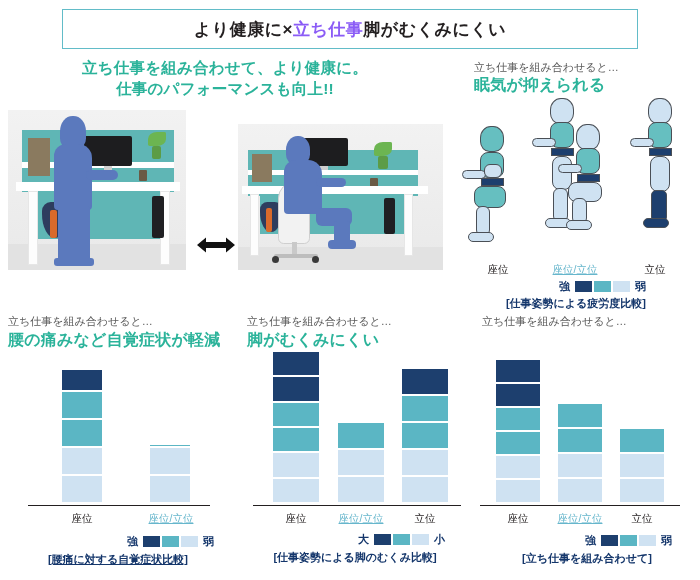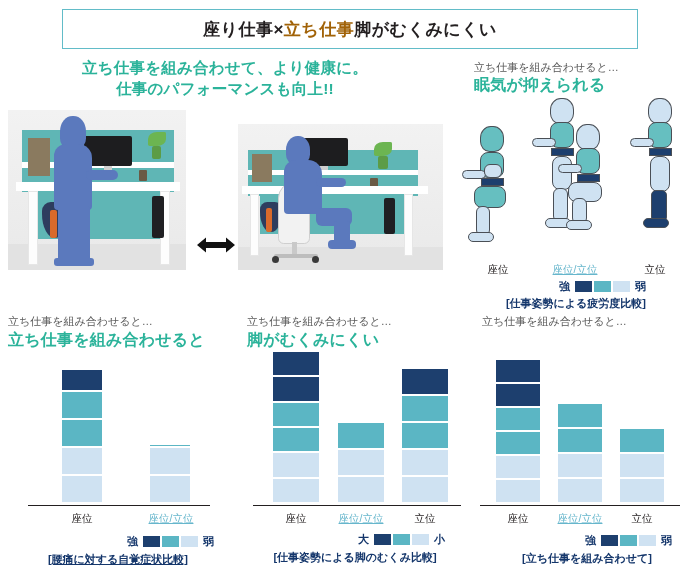--- a/index.html
+++ b/index.html
@@ -14,21 +14,21 @@
   
   .title-box{
     position:absolute;left:62px;top:9px;width:576px;height:40px;
     border:1.5px solid #62bcc8;
     box-sizing:border-box;
     display:flex;align-items:center;justify-content:center;
   }
   .title-text{
     font-size:17px;font-weight:bold;color:#231f20;letter-spacing:.5px;white-space:nowrap;
   }
-  .title-text .hl{color:#a16207;}
+  .title-text .hl{color:#8b5cf6;}
 
   
   .hero{position:absolute;left:0px;top:58px;width:450px;height:250px;}
   .hero-head{
     position:absolute;left:0;top:0;width:450px;text-align:center;
     font-size:15.5px;font-weight:bold;color:#2bb39a;line-height:1.33;
     letter-spacing:.2px;
   }
   .hero-head .l2{display:block;}
 
@@ -90,21 +90,21 @@
   .chart .sub-main{position:absolute;top:18px;}
   .plot{position:absolute;}
   .baseline{position:absolute;height:1.5px;background:#231f20;}
   .bar{position:absolute;bottom:0;display:flex;flex-direction:column-reverse;}
   .bseg{width:100%;box-sizing:border-box;border-bottom:2px solid #ffffff;}
 </style>
 </head>
 <body>
 
 <div class="title-box">
-  <div class="title-text"><span>座り仕事×</span><span class="hl">立ち仕事</span><span>脚がむくみにくい</span></div>
+  <div class="title-text"><span>より健康に×</span><span class="hl">立ち仕事</span><span>脚がむくみにくい</span></div>
 </div>
 
 <div class="hero">
   <div class="hero-head">
     <span>立ち仕事を組み合わせて、より健康に。</span>
     <span class="l2">仕事のパフォーマンスも向上!!</span>
   </div>
 
   <div class="photo photo-left">
     <div class="wall"></div>
@@ -229,21 +229,21 @@
     <span class="sw" style="background:#5bb6c4;"></span>
     <span class="sw" style="background:#cfe2f2;"></span>
     <span class="lb">弱</span>
   </div>
 
   <div class="caption" style="left:0;top:238px;width:248px;">[仕事姿勢による疲労度比較]</div>
 </div>
 
 <div class="chart" style="left:0px;width:236px;">
   <div class="sub-lead" style="left:8px;">立ち仕事を組み合わせると…</div>
-  <div class="sub-main" style="left:8px;">立ち仕事を組み合わせると</div>
+  <div class="sub-main" style="left:8px;">腰の痛みなど自覚症状が軽減</div>
 
   <div class="plot" style="left:0;top:48px;width:236px;height:144px;">
     <div class="bar" style="left:62px;width:40px;height:134px;">
       <div class="bseg c-lite" style="height:28px;"></div>
       <div class="bseg c-lite" style="height:28px;"></div>
       <div class="bseg" style="height:28px;background:#5bb6c4;"></div>
       <div class="bseg" style="height:28px;background:#5bb6c4;"></div>
       <div class="bseg" style="height:22px;background:#1d3f6e;"></div>
     </div>
     <div class="bar" style="left:150px;width:40px;height:134px;">

